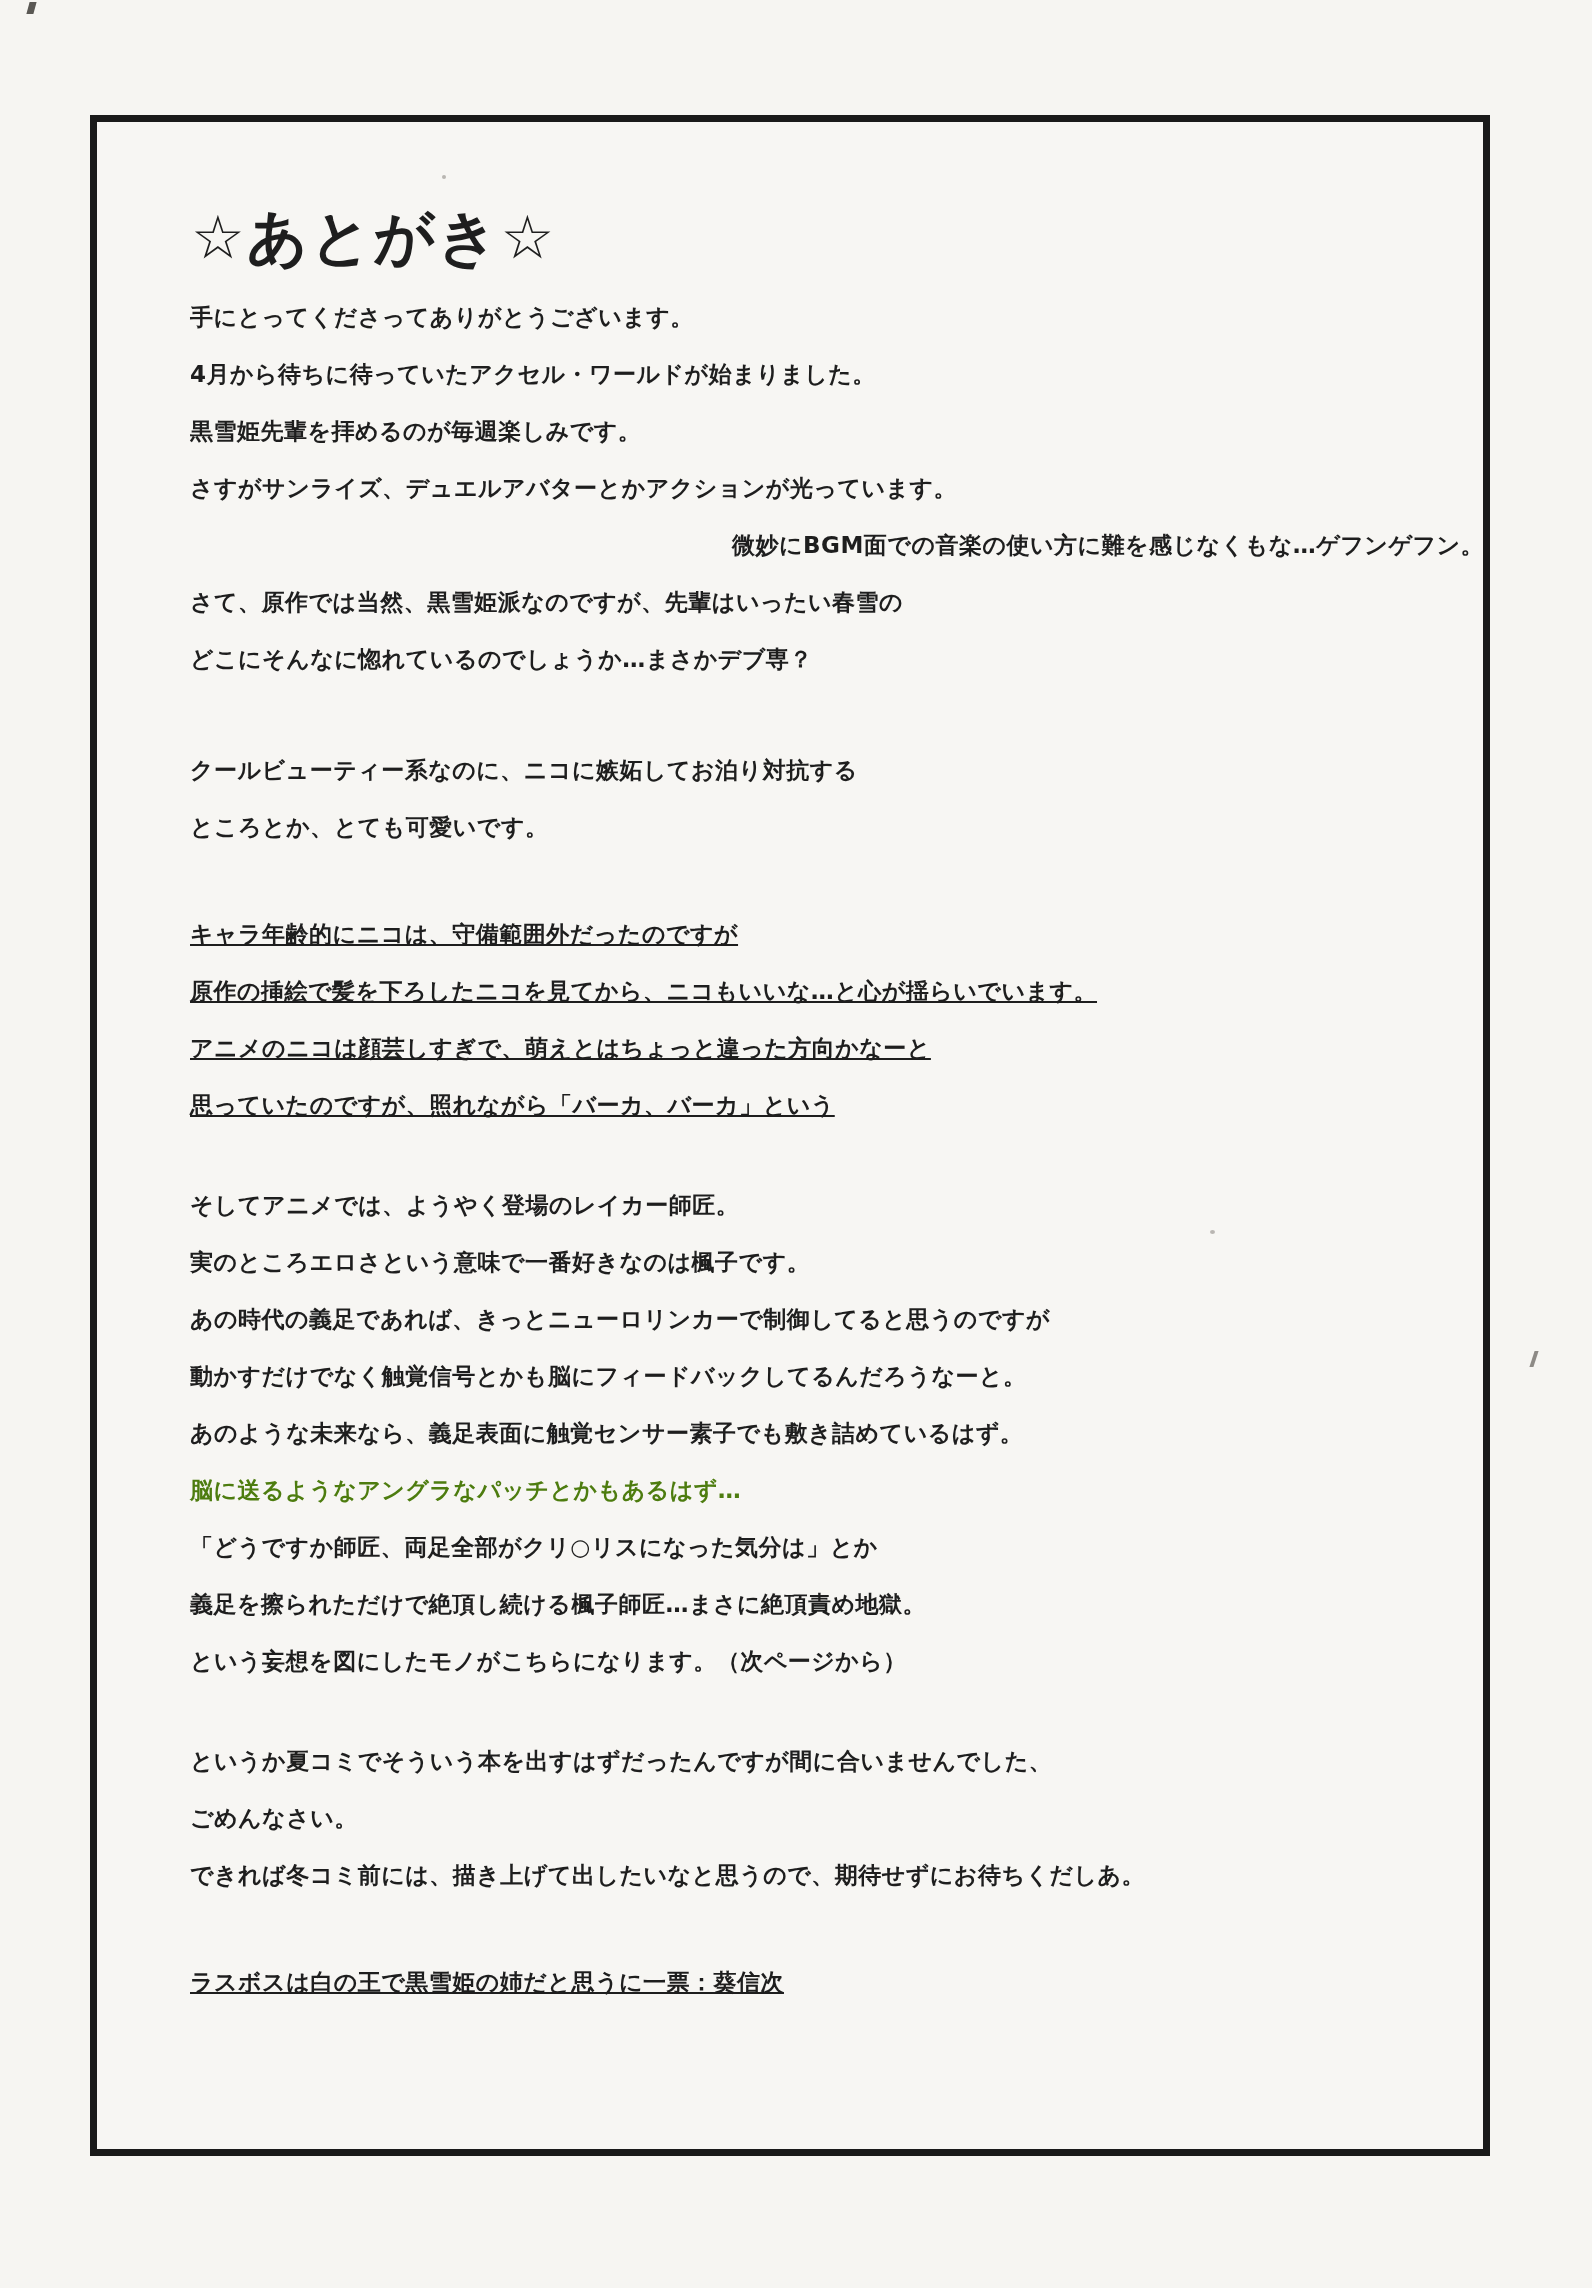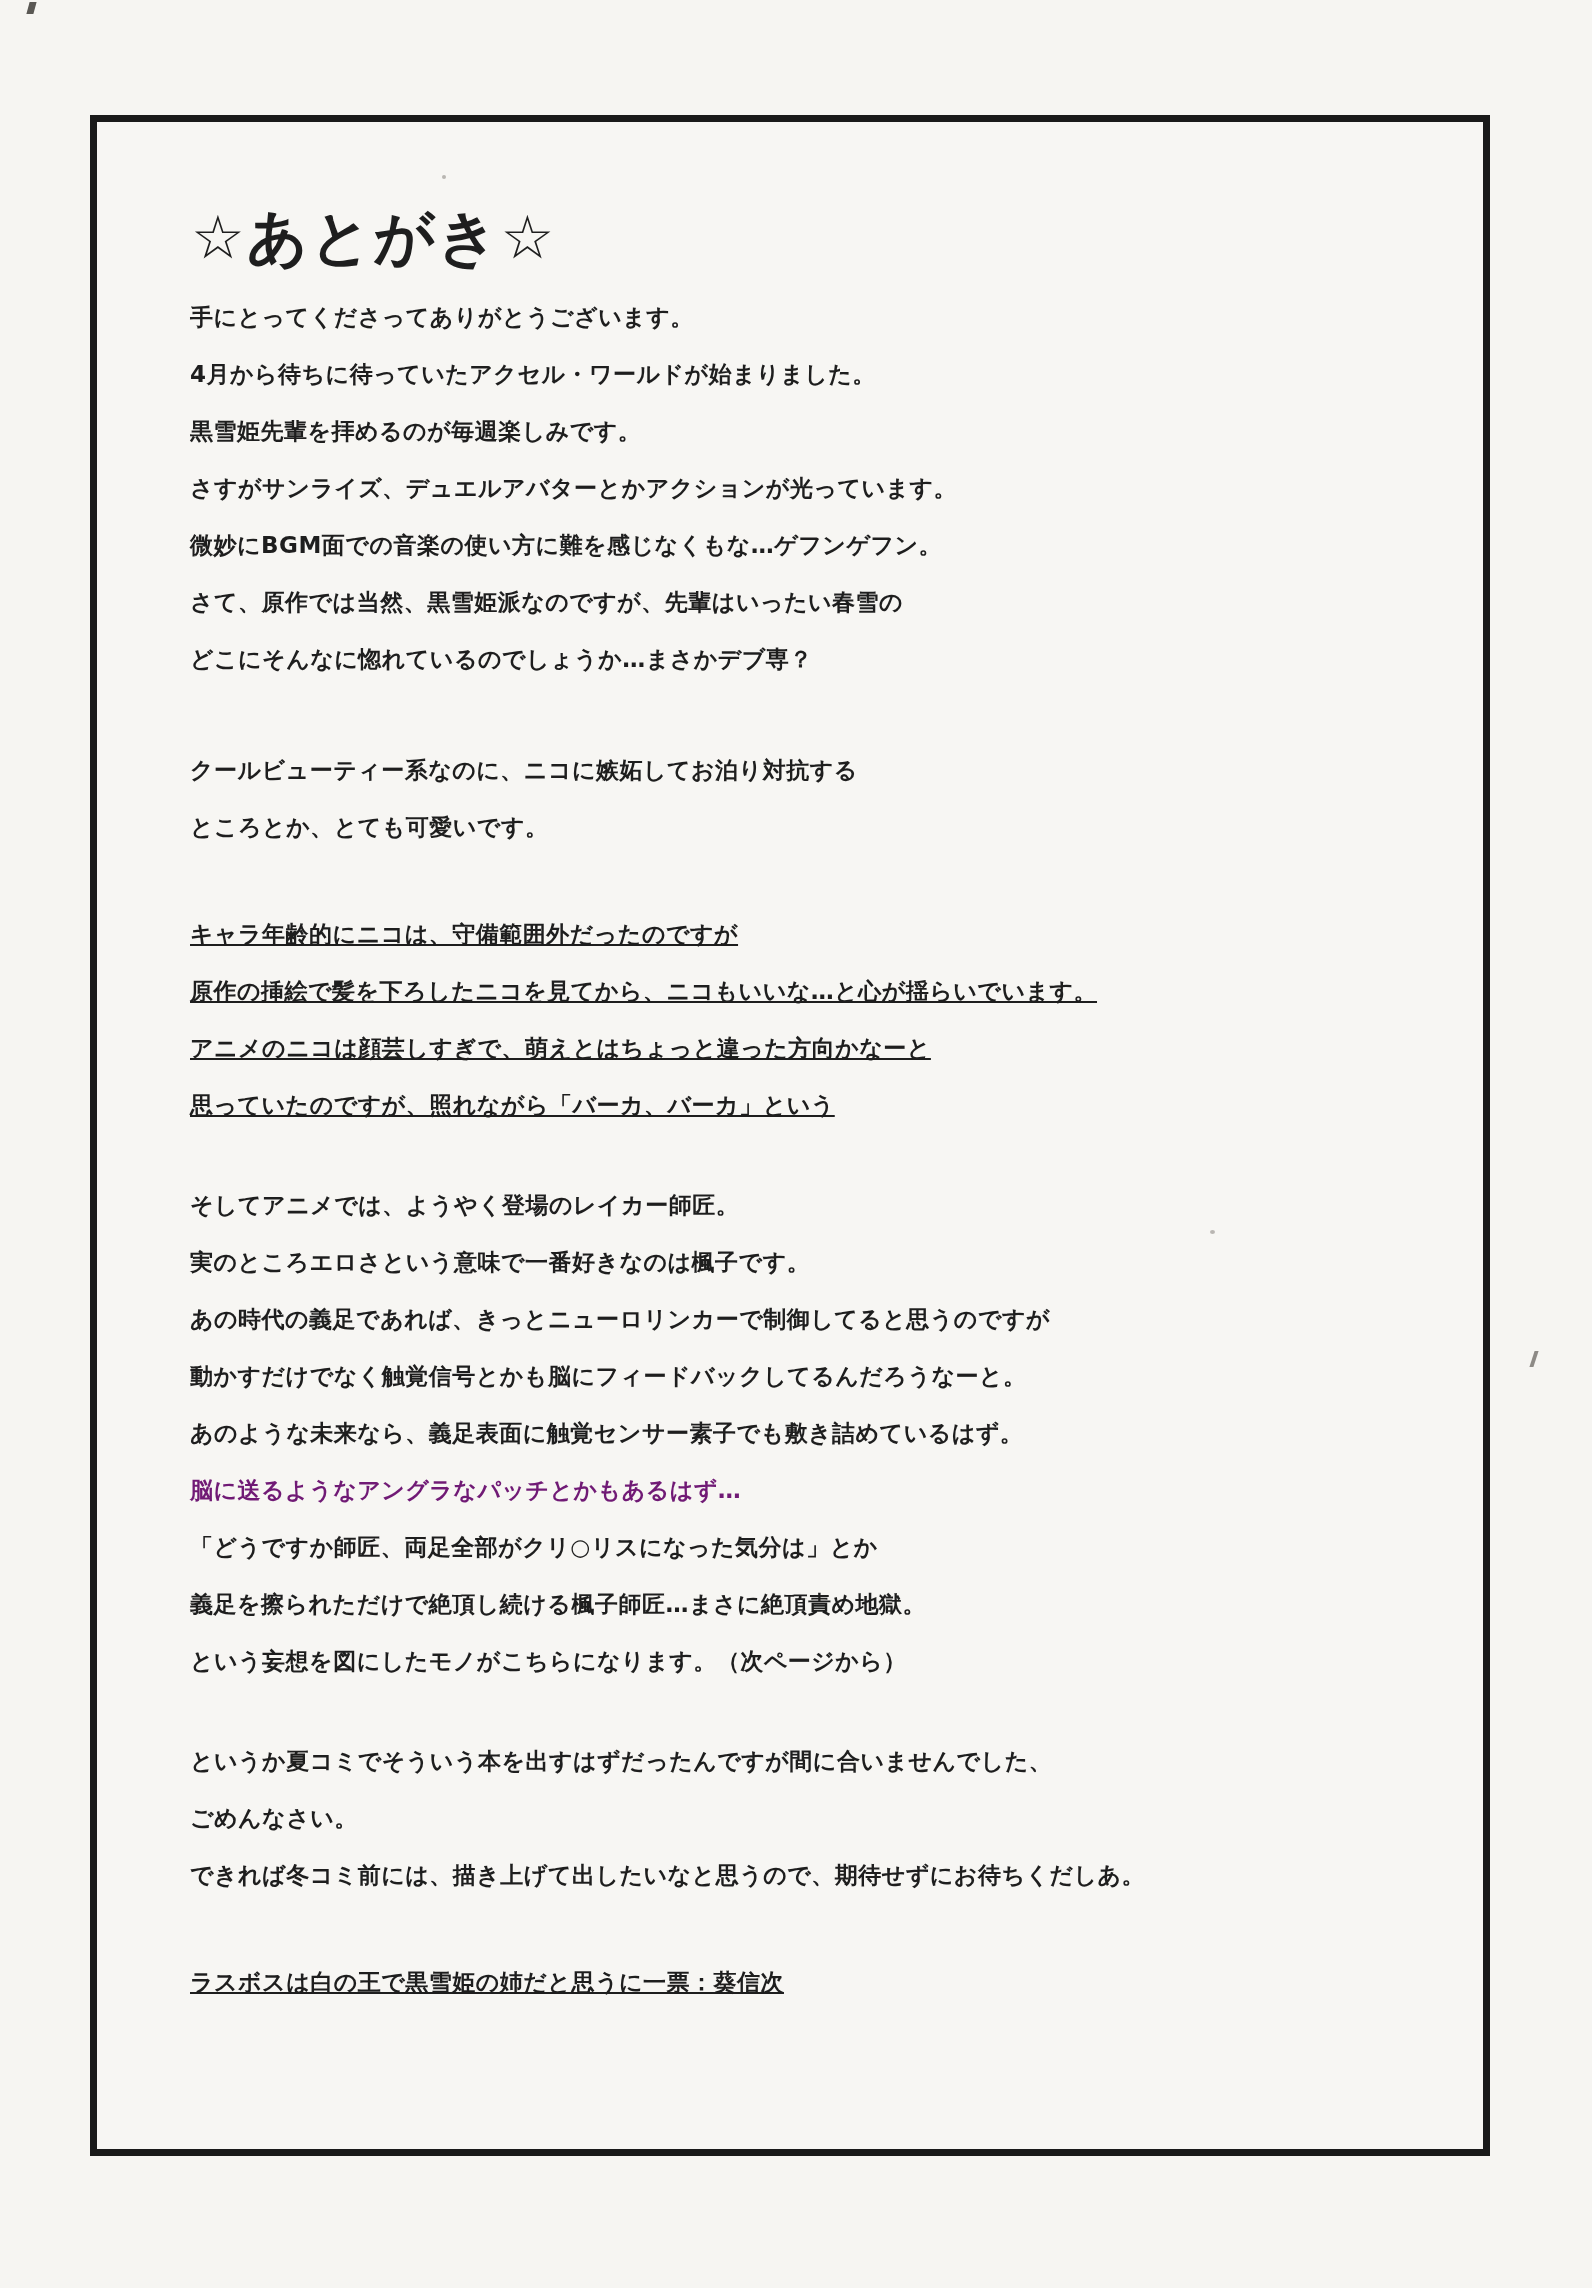--- a/index.html
+++ b/index.html
@@ -72,21 +72,21 @@
 
 <div class="doc-title" style="color: rgb(30, 30, 30);">☆あとがき☆</div>
 
 <div class="text-column">
 
   <div class="paragraph">
     <div class="text-line" style="color: rgb(30, 30, 30);">手にとってくださってありがとうございます。</div>
     <div class="text-line" style="color: rgb(30, 30, 30);">4月から待ちに待っていたアクセル・ワールドが始まりました。</div>
     <div class="text-line" style="color: rgb(30, 30, 30);">黒雪姫先輩を拝めるのが毎週楽しみです。</div>
     <div class="text-line" style="color: rgb(30, 30, 30);">さすがサンライズ、デュエルアバターとかアクションが光っています。</div>
-    <div class="text-line" style="color: rgb(30, 30, 30);">微妙にBGM面での音楽の使い方に難を感じなくもな…ゲフンゲフン。</div>
+    <div class="text-line" style="color: rgb(30, 30, 30); text-align: right;">微妙にBGM面での音楽の使い方に難を感じなくもな…ゲフンゲフン。</div>
     <div class="text-line" style="color: rgb(30, 30, 30);">さて、原作では当然、黒雪姫派なのですが、先輩はいったい春雪の</div>
     <div class="text-line" style="color: rgb(30, 30, 30);">どこにそんなに惚れているのでしょうか…まさかデブ専？</div>
   </div>
 
   <div class="paragraph gap-std">
     <div class="text-line" style="color: rgb(30, 30, 30);">クールビューティー系なのに、ニコに嫉妬してお泊り対抗する</div>
     <div class="text-line" style="color: rgb(30, 30, 30);">ところとか、とても可愛いです。</div>
   </div>
 
   <div class="paragraph gap-mid">
@@ -95,21 +95,21 @@
     <div class="text-line" style="color: rgb(30, 30, 30);">アニメのニコは顔芸しすぎで、萌えとはちょっと違った方向かなーと</div>
     <div class="text-line" style="color: rgb(30, 30, 30);">思っていたのですが、照れながら「バーカ、バーカ」という</div>
   </div>
 
   <div class="paragraph gap-small">
     <div class="text-line" style="color: rgb(30, 30, 30);">そしてアニメでは、ようやく登場のレイカー師匠。</div>
     <div class="text-line" style="color: rgb(30, 30, 30);">実のところエロさという意味で一番好きなのは楓子です。</div>
     <div class="text-line" style="color: rgb(30, 30, 30);">あの時代の義足であれば、きっとニューロリンカーで制御してると思うのですが</div>
     <div class="text-line" style="color: rgb(30, 30, 30);">動かすだけでなく触覚信号とかも脳にフィードバックしてるんだろうなーと。</div>
     <div class="text-line" style="color: rgb(30, 30, 30);">あのような未来なら、義足表面に触覚センサー素子でも敷き詰めているはず。</div>
-    <div class="text-line" style="color: #701a75;">脳に送るようなアングラなパッチとかもあるはず…</div>
+    <div class="text-line" style="color: #4d7c0f;">脳に送るようなアングラなパッチとかもあるはず…</div>
     <div class="text-line" style="color: rgb(30, 30, 30);">「どうですか師匠、両足全部がクリ○リスになった気分は」とか</div>
     <div class="text-line" style="color: rgb(30, 30, 30);">義足を擦られただけで絶頂し続ける楓子師匠…まさに絶頂責め地獄。</div>
     <div class="text-line" style="color: rgb(30, 30, 30);">という妄想を図にしたモノがこちらになります。（次ページから）</div>
   </div>
 
   <div class="paragraph gap-small">
     <div class="text-line" style="color: rgb(30, 30, 30);">というか夏コミでそういう本を出すはずだったんですが間に合いませんでした、</div>
     <div class="text-line" style="color: rgb(30, 30, 30);">ごめんなさい。</div>
     <div class="text-line" style="color: rgb(30, 30, 30);">できれば冬コミ前には、描き上げて出したいなと思うので、期待せずにお待ちくだしあ。</div>
   </div>

